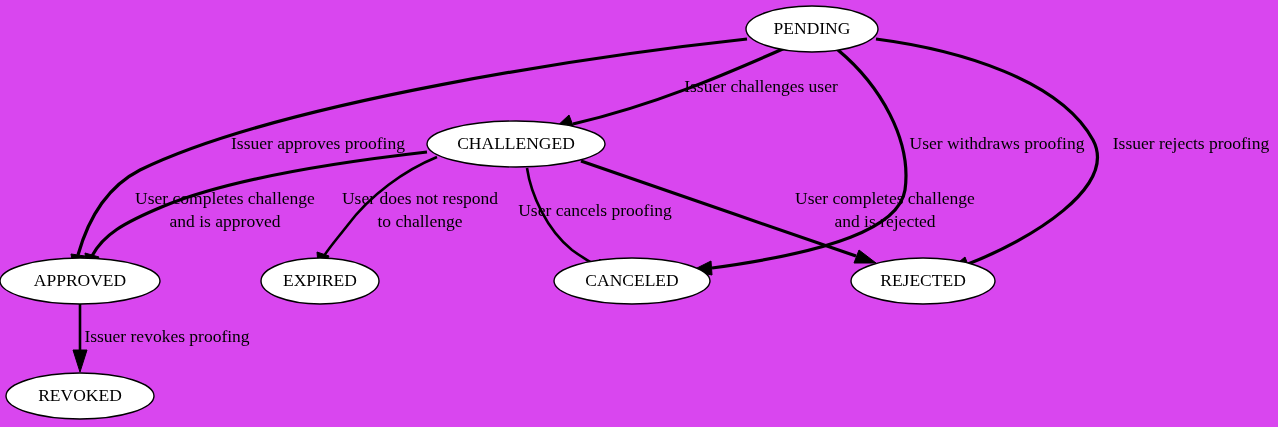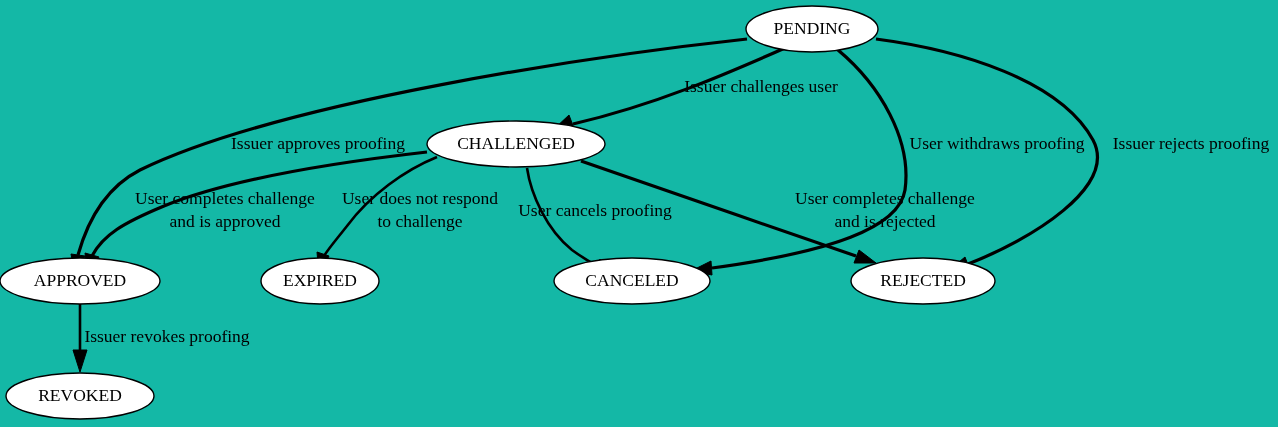--- a/index.html
+++ b/index.html
@@ -7,21 +7,21 @@
     padding: 0;
     background: #ffffff;
   }
   body {
     font-family: "Liberation Serif", "DejaVu Serif", serif;
   }
   #diagram-root {
     position: relative;
     width: 1278px;
     height: 427px;
-    background: #14b8a6;
+    background: #d946ef;
     overflow: hidden;
   }
   #graph-svg {
     position: absolute;
     top: 0;
     left: 0;
     width: 1278px;
     height: 427px;
     display: block;
   }

